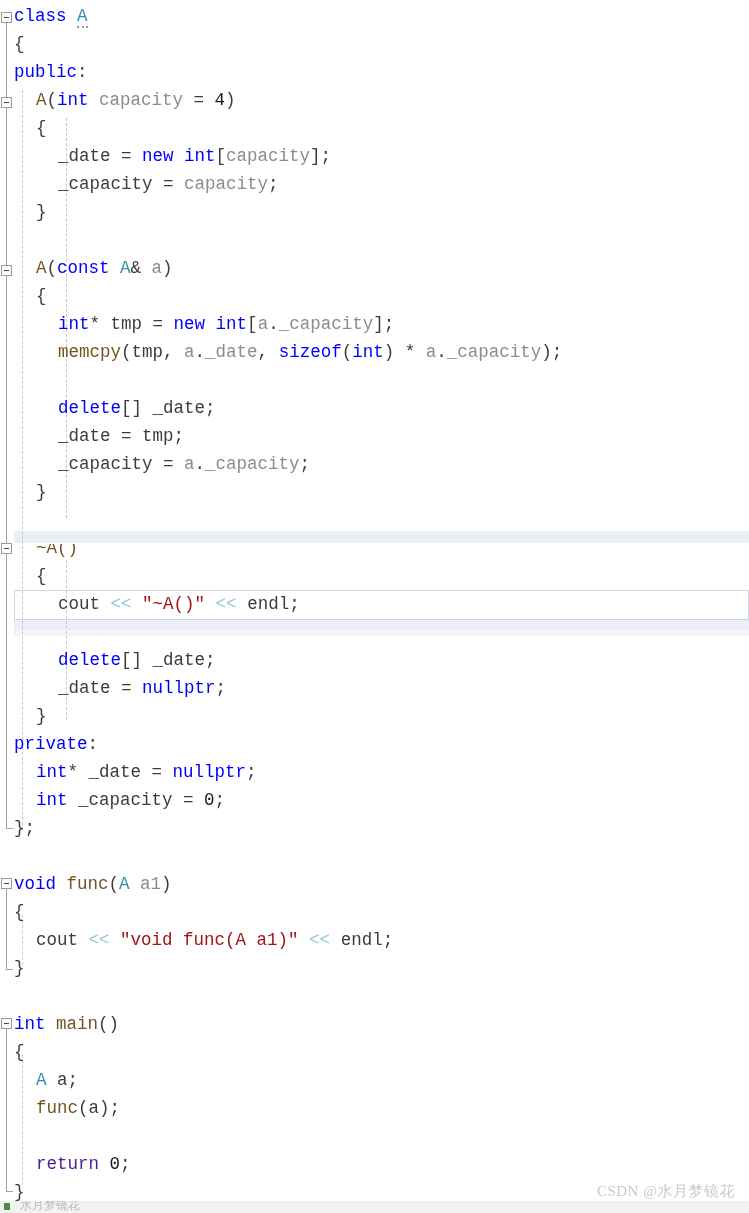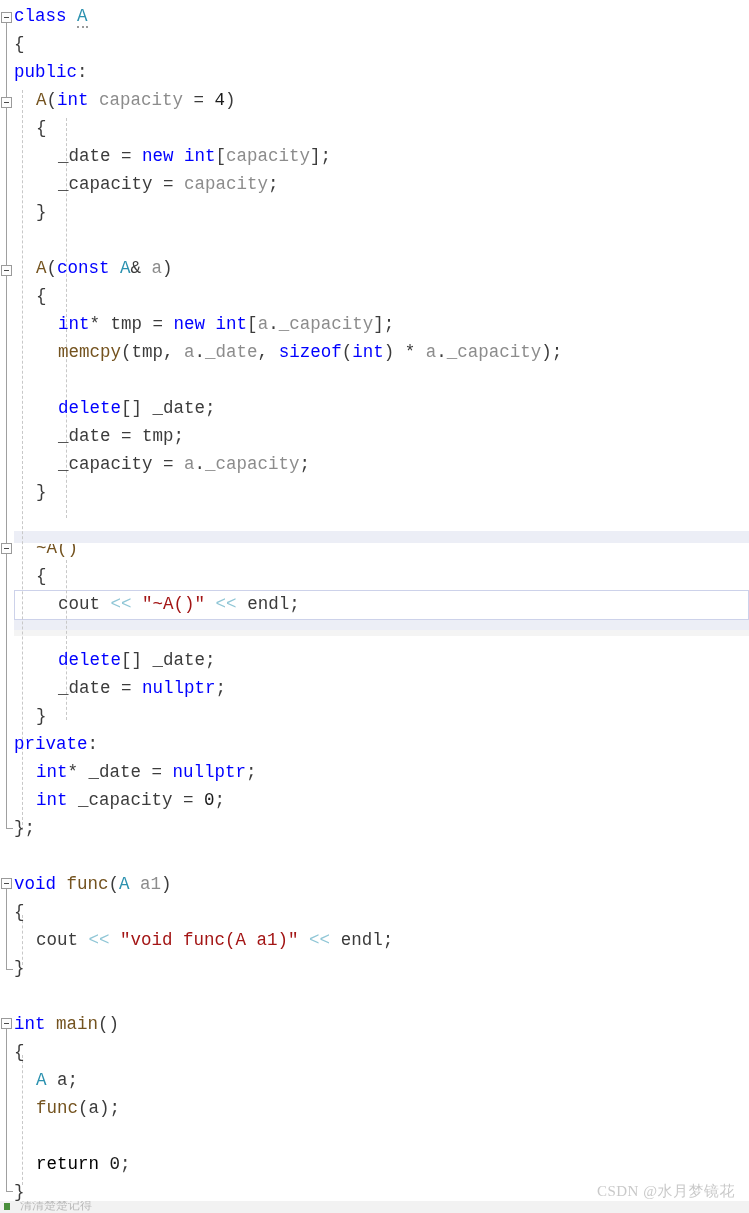--- a/index.html
+++ b/index.html
@@ -52,21 +52,21 @@
     position:absolute;width:0;border-left:1px dashed #c8c8c8;
   }
   
   .kw{color:#0000ff;}
   .cls{color:#2b91af;}
   .id{color:#8c8c8c;}
   .plain{color:#3c3c3c;}
   .str{color:#a31515;}
   .op{color:#8fc6d6;}
   .num{color:#1a1a1a;}
-  .ctl{color:#000000;}
+  .ctl{color:#4c1d95;}
   .fn{color:#74531f;}
   .punc{color:#3c3c3c;}
   .underline-squig{
     border-bottom:2px dotted #9a9a9a;
   }
   
   .curline{
     position:absolute;left:14px;width:735px;height:30px;
     border:1px solid #cdd2ea;background:#ffffff;
     box-sizing:border-box;
@@ -139,15 +139,15 @@
   <div class="guide" style="left:66px;top:560px;height:160px;"></div>
   <div class="guide" style="left:22px;top:915px;height:50px;"></div>
   <div class="guide" style="left:22px;top:1055px;height:130px;"></div>
 
   <div class="code" id="code-layer"><div class="ln" style="top: 2px;"><span style="padding-left: 14px;"></span><span class="kw">class</span><span class="plain"> </span><span class="cls underline-squig">A</span></div><div class="ln" style="top: 30px;"><span style="padding-left: 14px;"></span><span class="punc">{</span></div><div class="ln" style="top: 58px;"><span style="padding-left: 14px;"></span><span class="kw">public</span><span class="punc">:</span></div><div class="ln" style="top: 86px;"><span style="padding-left: 36px;"></span><span class="fn">A</span><span class="punc">(</span><span class="kw">int</span><span class="plain"> </span><span class="id">capacity</span><span class="plain"> = </span><span class="num">4</span><span class="punc">)</span></div><div class="ln" style="top: 114px;"><span style="padding-left: 36px;"></span><span class="punc">{</span></div><div class="ln" style="top: 142px;"><span style="padding-left: 58px;"></span><span class="plain">_date</span><span class="plain"> = </span><span class="kw">new</span><span class="plain"> </span><span class="kw">int</span><span class="punc">[</span><span class="id">capacity</span><span class="punc">];</span></div><div class="ln" style="top: 170px;"><span style="padding-left: 58px;"></span><span class="plain">_capacity</span><span class="plain"> = </span><span class="id">capacity</span><span class="punc">;</span></div><div class="ln" style="top: 198px;"><span style="padding-left: 36px;"></span><span class="punc">}</span></div><div class="ln" style="top: 226px;"><span style="padding-left: 14px;"></span></div><div class="ln" style="top: 254px;"><span style="padding-left: 36px;"></span><span class="fn">A</span><span class="punc">(</span><span class="kw">const</span><span class="plain"> </span><span class="cls">A</span><span class="punc">&amp; </span><span class="id">a</span><span class="punc">)</span></div><div class="ln" style="top: 282px;"><span style="padding-left: 36px;"></span><span class="punc">{</span></div><div class="ln" style="top: 310px;"><span style="padding-left: 58px;"></span><span class="kw">int</span><span class="punc">* </span><span class="plain">tmp</span><span class="plain"> = </span><span class="kw">new</span><span class="plain"> </span><span class="kw">int</span><span class="punc">[</span><span class="id">a</span><span class="punc">.</span><span class="id">_capacity</span><span class="punc">];</span></div><div class="ln" style="top: 338px;"><span style="padding-left: 58px;"></span><span class="fn">memcpy</span><span class="punc">(</span><span class="plain">tmp</span><span class="punc">, </span><span class="id">a</span><span class="punc">.</span><span class="id">_date</span><span class="punc">, </span><span class="kw">sizeof</span><span class="punc">(</span><span class="kw">int</span><span class="punc">) * </span><span class="id">a</span><span class="punc">.</span><span class="id">_capacity</span><span class="punc">);</span></div><div class="ln" style="top: 366px;"><span style="padding-left: 14px;"></span></div><div class="ln" style="top: 394px;"><span style="padding-left: 58px;"></span><span class="kw">delete</span><span class="punc">[] </span><span class="plain">_date</span><span class="punc">;</span></div><div class="ln" style="top: 422px;"><span style="padding-left: 58px;"></span><span class="plain">_date</span><span class="plain"> = </span><span class="plain">tmp</span><span class="punc">;</span></div><div class="ln" style="top: 450px;"><span style="padding-left: 58px;"></span><span class="plain">_capacity</span><span class="plain"> = </span><span class="id">a</span><span class="punc">.</span><span class="id">_capacity</span><span class="punc">;</span></div><div class="ln" style="top: 478px;"><span style="padding-left: 36px;"></span><span class="punc">}</span></div><div class="ln" style="top: 506px;"><span style="padding-left: 14px;"></span></div><div class="ln" style="top: 534px; clip-path: inset(10px 0px 0px);"><span style="padding-left: 36px;"></span><span class="fn">~A()</span></div><div class="ln" style="top: 562px;"><span style="padding-left: 36px;"></span><span class="punc">{</span></div><div class="ln" style="top: 590px;"><span style="padding-left: 58px;"></span><span class="plain">cout</span><span class="plain"> </span><span class="op">&lt;&lt;</span><span class="plain"> </span><span class="str">"~A()"</span><span class="plain"> </span><span class="op">&lt;&lt;</span><span class="plain"> </span><span class="plain">endl</span><span class="punc">;</span></div><div class="ln" style="top: 618px;"><span style="padding-left: 14px;"></span></div><div class="ln" style="top: 646px;"><span style="padding-left: 58px;"></span><span class="kw">delete</span><span class="punc">[] </span><span class="plain">_date</span><span class="punc">;</span></div><div class="ln" style="top: 674px;"><span style="padding-left: 58px;"></span><span class="plain">_date</span><span class="plain"> = </span><span class="kw">nullptr</span><span class="punc">;</span></div><div class="ln" style="top: 702px;"><span style="padding-left: 36px;"></span><span class="punc">}</span></div><div class="ln" style="top: 730px;"><span style="padding-left: 14px;"></span><span class="kw">private</span><span class="punc">:</span></div><div class="ln" style="top: 758px;"><span style="padding-left: 36px;"></span><span class="kw">int</span><span class="punc">* </span><span class="plain">_date</span><span class="plain"> = </span><span class="kw">nullptr</span><span class="punc">;</span></div><div class="ln" style="top: 786px;"><span style="padding-left: 36px;"></span><span class="kw">int</span><span class="plain"> </span><span class="plain">_capacity</span><span class="plain"> = </span><span class="num">0</span><span class="punc">;</span></div><div class="ln" style="top: 814px;"><span style="padding-left: 14px;"></span><span class="punc">};</span></div><div class="ln" style="top: 842px;"><span style="padding-left: 14px;"></span></div><div class="ln" style="top: 870px;"><span style="padding-left: 14px;"></span><span class="kw">void</span><span class="plain"> </span><span class="fn">func</span><span class="punc">(</span><span class="cls">A</span><span class="plain"> </span><span class="id">a1</span><span class="punc">)</span></div><div class="ln" style="top: 898px;"><span style="padding-left: 14px;"></span><span class="punc">{</span></div><div class="ln" style="top: 926px;"><span style="padding-left: 36px;"></span><span class="plain">cout</span><span class="plain"> </span><span class="op">&lt;&lt;</span><span class="plain"> </span><span class="str">"void func(A a1)"</span><span class="plain"> </span><span class="op">&lt;&lt;</span><span class="plain"> </span><span class="plain">endl</span><span class="punc">;</span></div><div class="ln" style="top: 954px;"><span style="padding-left: 14px;"></span><span class="punc">}</span></div><div class="ln" style="top: 982px;"><span style="padding-left: 14px;"></span></div><div class="ln" style="top: 1010px;"><span style="padding-left: 14px;"></span><span class="kw">int</span><span class="plain"> </span><span class="fn">main</span><span class="punc">()</span></div><div class="ln" style="top: 1038px;"><span style="padding-left: 14px;"></span><span class="punc">{</span></div><div class="ln" style="top: 1066px;"><span style="padding-left: 36px;"></span><span class="cls">A</span><span class="plain"> </span><span class="plain">a</span><span class="punc">;</span></div><div class="ln" style="top: 1094px;"><span style="padding-left: 36px;"></span><span class="fn">func</span><span class="punc">(</span><span class="plain">a</span><span class="punc">);</span></div><div class="ln" style="top: 1122px;"><span style="padding-left: 14px;"></span></div><div class="ln" style="top: 1150px;"><span style="padding-left: 36px;"></span><span class="ctl">return</span><span class="plain"> </span><span class="num">0</span><span class="punc">;</span></div><div class="ln" style="top: 1178px;"><span style="padding-left: 14px;"></span><span class="punc">}</span></div></div>
 
   <div class="watermark">CSDN @水月梦镜花</div>
 
   <div class="bottomstrip">
     <div class="dot"></div>
-    <div class="frag">清清楚楚记得</div>
+    <div class="frag">水月梦镜花</div>
   </div>
 </div>
 
 </body></html>

